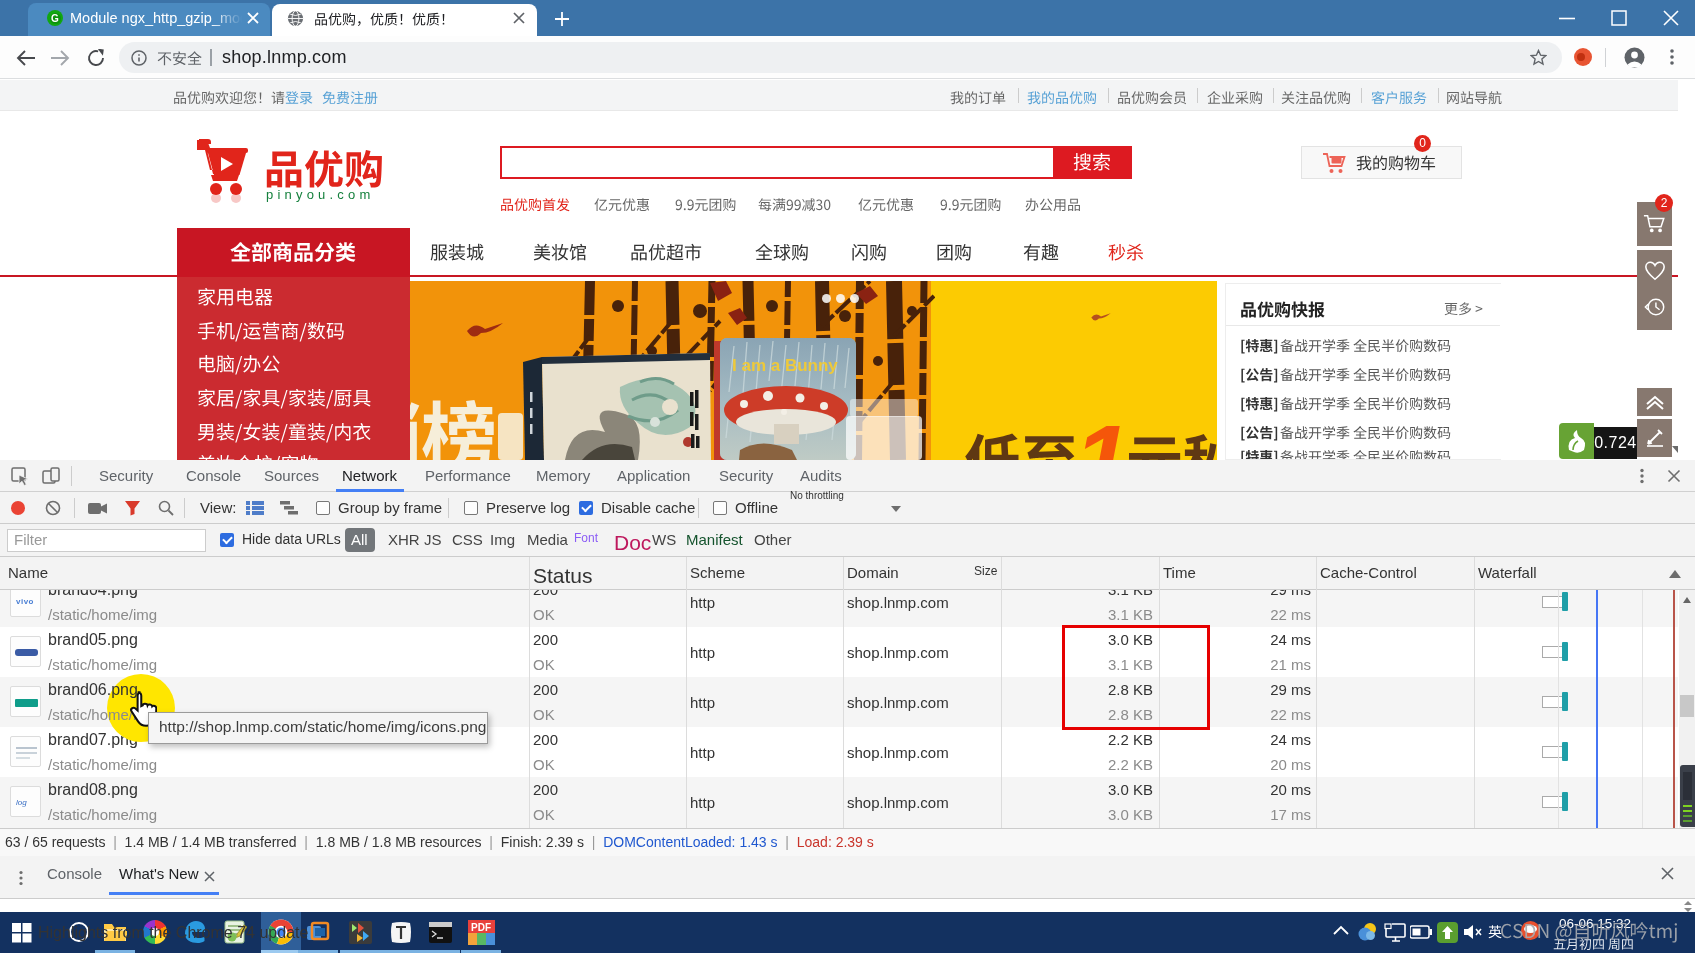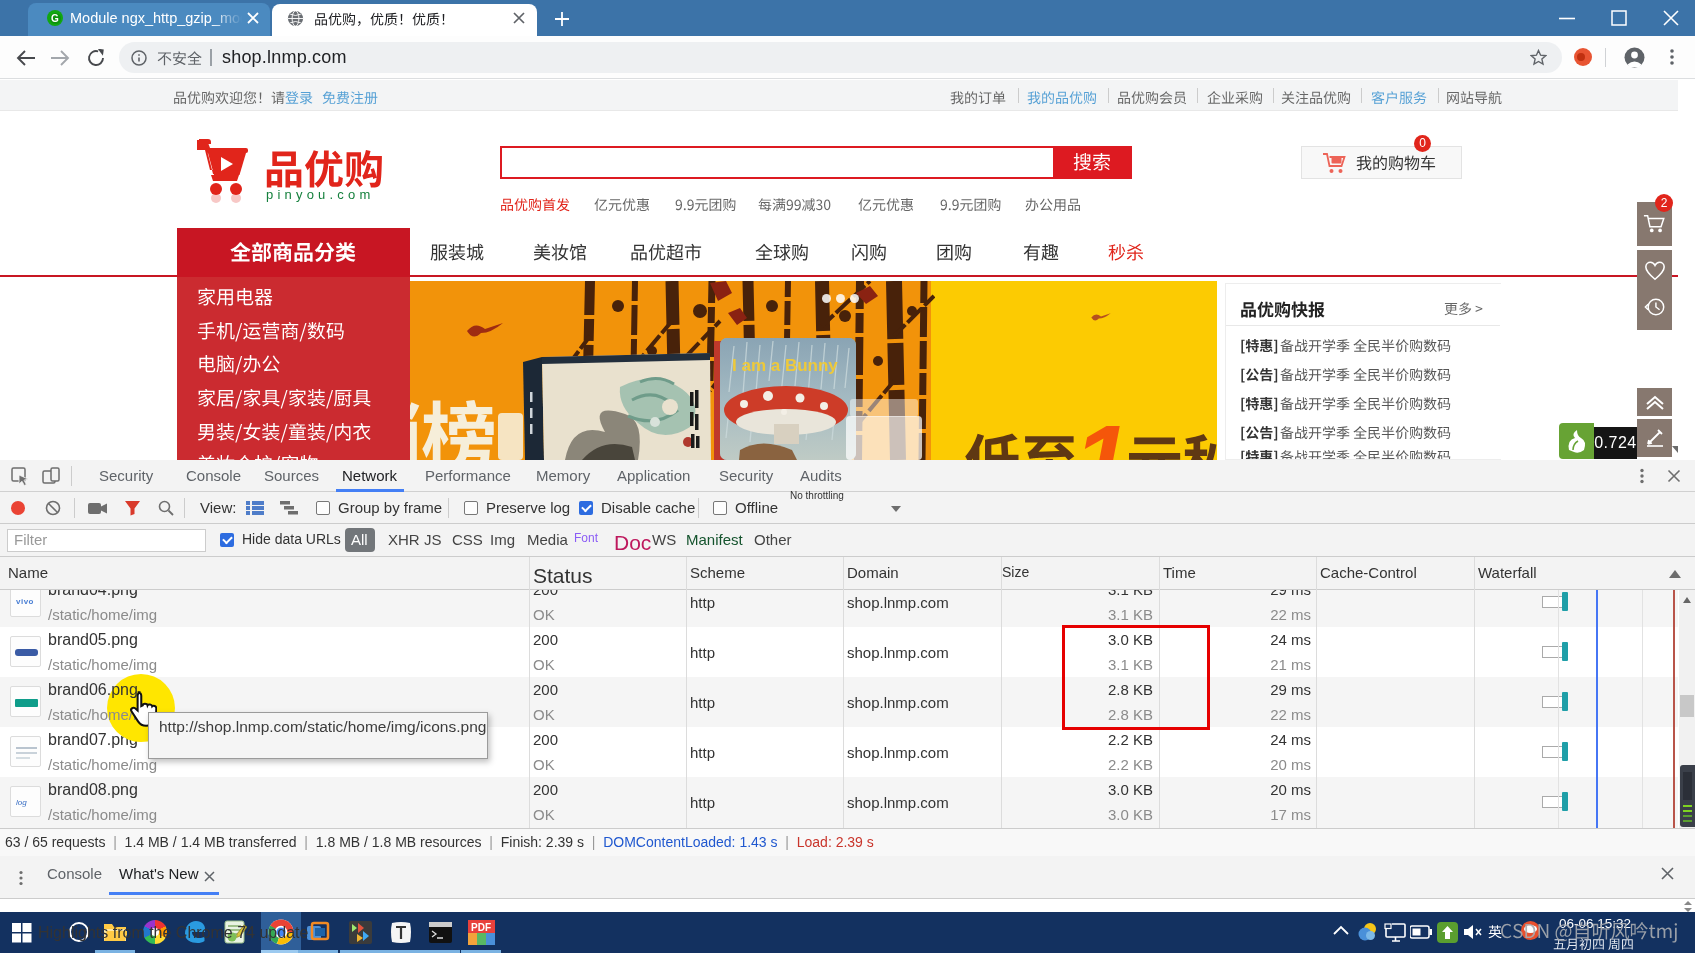--- a/index.html
+++ b/index.html
@@ -484,21 +484,21 @@
   <svg class="a" style="left:1682px;top:352px" width="10" height="8">
         <path d="M5 7 L9 1 H1 Z" fill="#666"></path>
       </svg>
   <div class="a" style="left:1680px;top:235px;width:14px;height:22px;background:#c8c8c8"></div>
 
   <div class="a" style="left:107px;top:214px;width:68px;height:68px;border-radius:50%;background:#ffe600;z-index:7"></div>
   <svg class="a" style="left:127px;top:230px;z-index:9" width="30" height="38" viewBox="0 0 20 26">
         <path d="M7 1.5 c1.5 0 2.5 1 2.5 2.5 v7 l1 -.5 c0 -1.5 3 -1.5 3.3 0 c.5 -1 3 -.8 3.2 .7 c.8 -.8 2.8 -.3 2.8 1.3 c0 3 -.5 6 -1.5 8 c-1 2 -2.5 4 -5.5 4 c-2.8 0 -4.2 -1 -5.5 -3 l-4.5 -7 c-1 -1.5 1 -3 2.5 -2 l1.7 1.5 v-10 c0 -1.5 1 -2.5 2 -2.5z" fill="#fff" stroke="#111" stroke-width="1.4"></path>
       </svg>
   <div class="a" style="left:1062px;top:165px;width:148px;height:105px;border:3px solid #e60000;z-index:10"></div>
-  <div class="a" style="left:148px;top:252px;width:340px;height:47px;background:#f5f5f5;border:1px solid #9b9b9b;box-shadow:2px 3px 6px rgba(0,0,0,.25);z-index:11;color:#3c3c3c;font-size:15.5px;line-height:27px;padding-left:10px">http://shop.lnmp.com/static/home/img/icons.png</div>
+  <div class="a" style="left:148px;top:252px;width:340px;height:32px;background:#f5f5f5;border:1px solid #9b9b9b;box-shadow:2px 3px 6px rgba(0,0,0,.25);z-index:11;color:#3c3c3c;font-size:15.5px;line-height:27px;padding-left:10px">http://shop.lnmp.com/static/home/img/icons.png</div>
 
   <div class="t" style="left:99px;top:467px;font-size:15px;color:#5f6368;top:7px">Security</div>
   <div class="t" style="left:186px;top:7px;font-size:15px;color:#5f6368">Console</div>
   <div class="t" style="left:264px;top:7px;font-size:15px;color:#5f6368">Sources</div>
   <div class="t" style="left:342px;top:7px;font-size:15px;color:#202124">Network</div>
   <div class="t" style="left:425px;top:7px;font-size:15px;color:#5f6368">Performance</div>
   <div class="t" style="left:536px;top:7px;font-size:15px;color:#5f6368">Memory</div>
   <div class="t" style="left:617px;top:7px;font-size:15px;color:#5f6368">Application</div>
   <div class="t" style="left:719px;top:7px;font-size:15px;color:#5f6368">Security</div>
   <div class="t" style="left:800px;top:7px;font-size:15px;color:#5f6368">Audits</div>
@@ -518,21 +518,21 @@
   <div class="t" style="left:527px;top:71px;font-size:15px;color:#444">Media</div>
   <div class="t" style="left:574px;top:71px;font-size:12px;color:#8b5cf6">Font</div>
   <div class="t" style="left:614px;top:71px;font-size:21px;color:#be185d">Doc</div>
   <div class="t" style="left:652px;top:71px;font-size:15px;color:#444">WS</div>
   <div class="t" style="left:686px;top:71px;font-size:15px;color:#14532d">Manifest</div>
   <div class="t" style="left:754px;top:71px;font-size:15px;color:#444">Other</div>
   <div class="t" style="left:8px;top:104px;font-size:15px">Name</div>
   <div class="t" style="left:533px;top:104px;font-size:21px">Status</div>
   <div class="t" style="left:690px;top:104px;font-size:15px">Scheme</div>
   <div class="t" style="left:847px;top:104px;font-size:15px">Domain</div>
-  <div class="t" style="left:1002px;top:104px;font-size:14px">Size</div>
+  <div class="t" style="left:974px;top:104px;font-size:12px">Size</div>
   <div class="t" style="left:1163px;top:104px;font-size:15px">Time</div>
   <div class="t" style="left:1320px;top:104px;font-size:15px">Cache-Control</div>
   <div class="t" style="left:1478px;top:104px;font-size:15px">Waterfall</div>
   <div class="a" style="left:1680px;top:305px;width:15px;height:62px;background:#3a3f49;border-radius:3px 0 0 3px;z-index:12"></div>
   <div class="a" style="left:1683px;top:345px;width:9px;height:2px;background:#7ed321;z-index:13"></div>
   <div class="a" style="left:1683px;top:350px;width:9px;height:2px;background:#7ed321;z-index:13"></div>
   <div class="a" style="left:1683px;top:355px;width:9px;height:2px;background:#5a9e2f;z-index:13"></div>
   <div class="a" style="left:1683px;top:360px;width:9px;height:2px;background:#5a9e2f;z-index:13"></div>
   <div class="a" style="left:1683px;top:312px;width:9px;height:28px;background:#2b2f38;z-index:13"></div>
 

